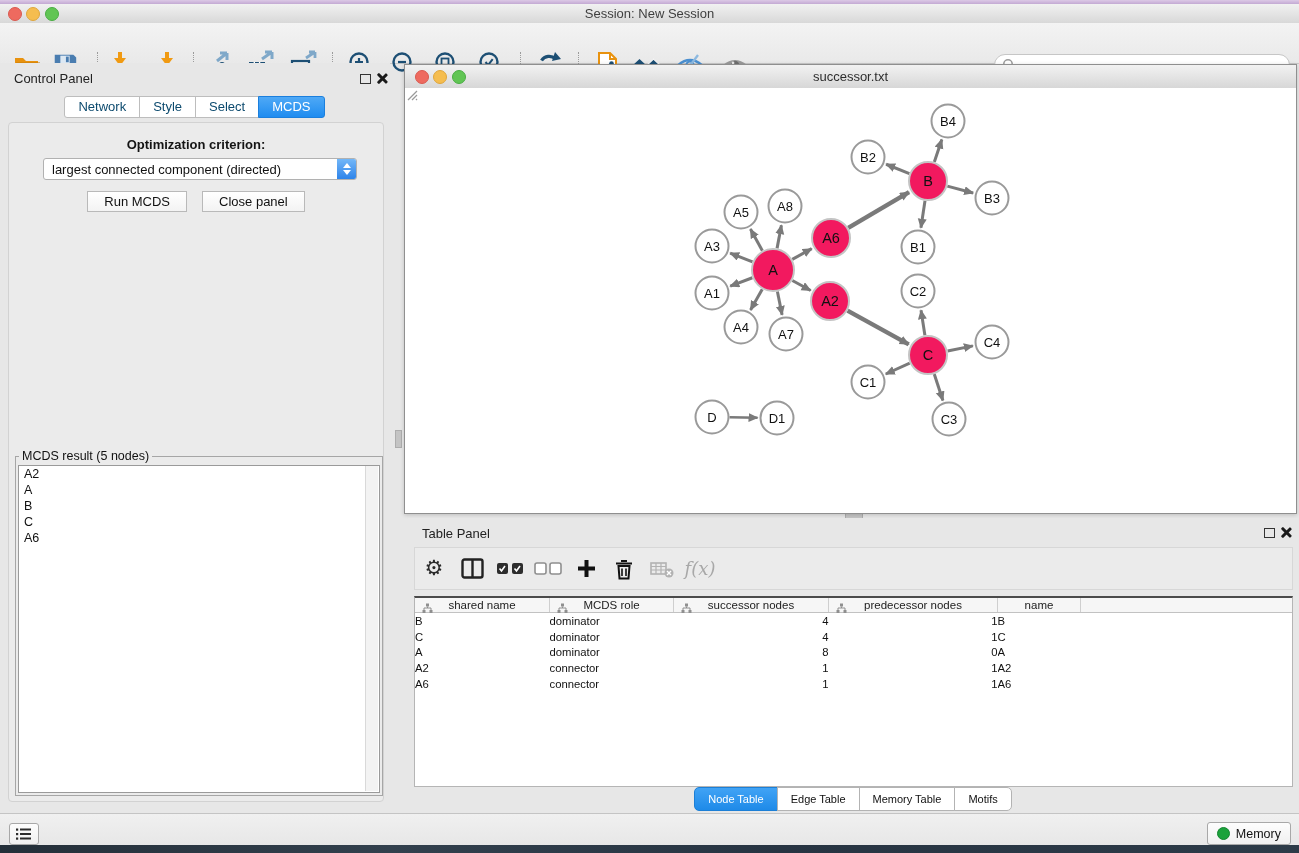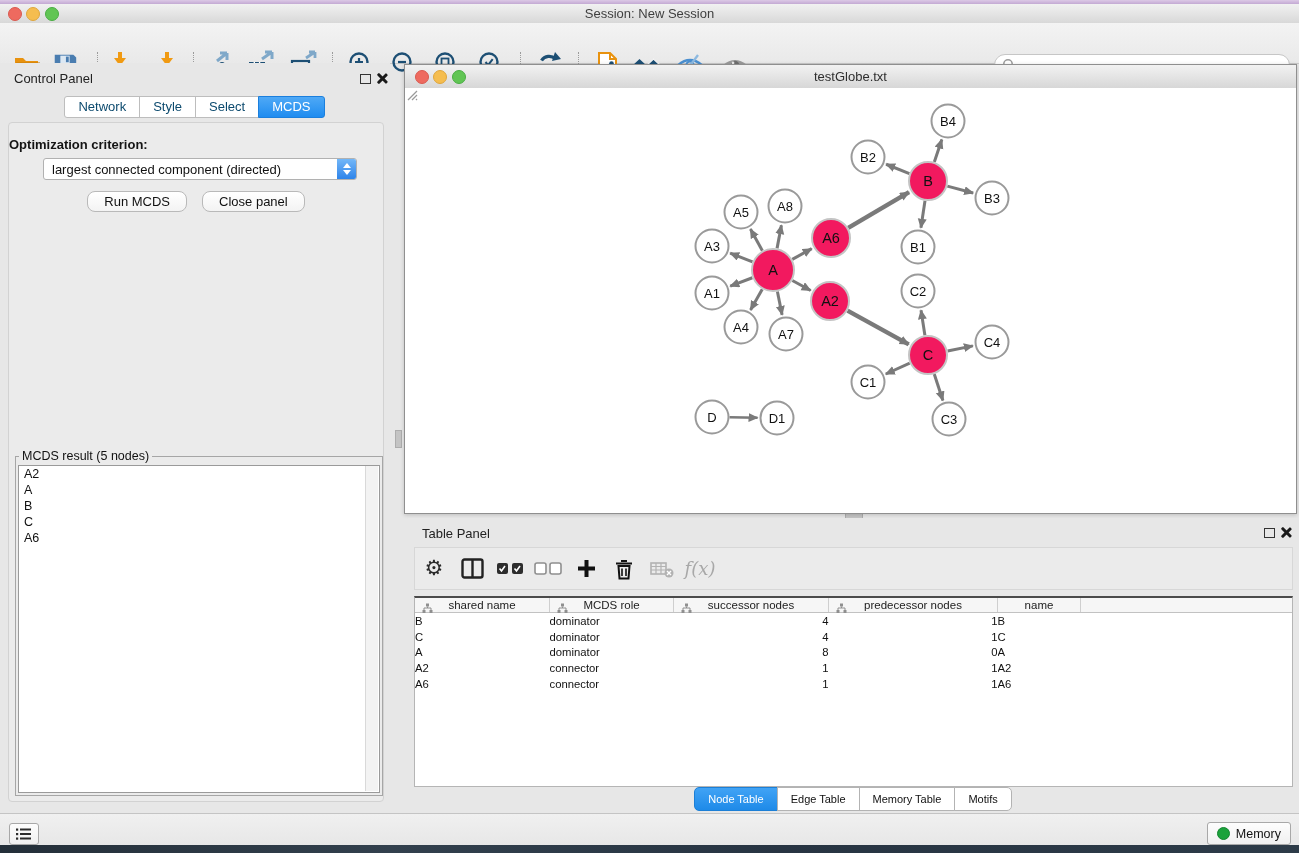--- a/index.html
+++ b/index.html
@@ -33,31 +33,31 @@
   .close-ic::before{transform:rotate(45deg);}
   .close-ic::after{transform:rotate(-45deg);}
   .cp-tabs{position:absolute;left:0;top:33px;width:390px;display:flex;justify-content:center;}
   .cp-tab{height:20px;line-height:20px;padding:0 13px;font-size:13px;background:#fff;
     border:1px solid #bdbdbd;margin-left:-1px;color:#0c4a6e;}
   .cp-tab:first-child{border-radius:3px 0 0 3px;}
   .cp-tab:last-child{border-radius:0 3px 3px 0;}
   .cp-tab.sel{background:linear-gradient(#4fa9f6,#1f8cf0);border-color:#1b7fdd;color:#fff;}
   .cp-inner{position:absolute;left:8px;top:59px;width:374px;height:678px;background:#ebebeb;
     border:1px solid #d2d2d2;border-radius:4px;}
-  .opt-label{position:absolute;left:0;top:14px;width:100%;text-align:left;font-size:13px;font-weight:600;color:#141414;}
+  .opt-label{position:absolute;left:0;top:14px;width:100%;text-align:center;font-size:13px;font-weight:600;color:#141414;}
   .dropdown{position:absolute;left:34px;top:35px;width:314px;height:22px;background:#fff;
     border:1px solid #b1b1b1;border-radius:3px;box-sizing:border-box;display:flex;align-items:center;}
   .dropdown-text{flex:1;font-size:13px;padding-left:8px;color:#111;white-space:nowrap;overflow:hidden;}
   .stepper{width:19px;height:100%;border-radius:0 2px 2px 0;background:linear-gradient(#73b7f8,#2e84ea);
     display:flex;flex-direction:column;align-items:center;justify-content:center;gap:2px;}
   .tri-up{width:0;height:0;border-left:4px solid transparent;border-right:4px solid transparent;border-bottom:5px solid #fff;}
   .tri-down{width:0;height:0;border-left:4px solid transparent;border-right:4px solid transparent;border-top:5px solid #fff;}
   .btn-row{position:absolute;left:0;top:68px;width:100%;display:flex;justify-content:center;gap:15px;}
   .cbtn{height:21px;line-height:19px;padding:0 16px;font-size:13px;background:linear-gradient(#ffffff,#f3f3f3);
-    border:1px solid #b9b9b9;border-radius:8px;color:#111;}
+    border:1px solid #b9b9b9;border-radius:0;color:#111;}
   .mcds-fieldset{position:absolute;left:6px;top:326px;width:366px;height:345px;
     border:1px solid #a6a6a6;padding:0;margin:0;}
   .mcds-fieldset legend{font-size:12.5px;color:#111;margin-left:3px;padding:0 3px;}
   .mcds-listbox{position:absolute;left:2px;right:2px;top:2px;bottom:2px;background:#fff;
     border:1px solid #9a9a9a;overflow:hidden;}
   .mcds-scroll{position:absolute;top:0;right:0;bottom:0;width:12px;background:#f3f3f3;border-left:1px solid #d9d9d9;}
   .mcds-item{font-size:12.5px;line-height:16px;padding-left:5px;color:#111;}
   
   .net-frame{position:absolute;left:404px;top:64px;width:893px;height:450px;background:#fff;
     border:1px solid #8f8f8f;box-sizing:border-box;box-shadow:0 1px 4px rgba(0,0,0,0.18);}
@@ -288,21 +288,21 @@
 </div>
 
 <div class="splitter-h" style="left:395px;top:430px;width:5px;height:16px"></div>
 <div class="splitter-h" style="left:845px;top:513px;width:16px;height:5px"></div>
 
 <div class="net-frame">
   <div class="net-titlebar">
     <span class="traffic t-red" style="left:10px;top:5px"></span>
     <span class="traffic t-yellow" style="left:28px;top:5px"></span>
     <span class="traffic t-green" style="left:47px;top:5px"></span>
-    <div class="net-title">testGlobe.txt</div>
+    <div class="net-title">successor.txt</div>
   </div>
   <div class="net-canvas">
     <svg width="891" height="425" viewBox="404 88 891 425">
       <defs>
         <marker id="arrow" markerUnits="userSpaceOnUse" markerWidth="14" markerHeight="12" refX="9" refY="4.5" orient="auto">
           <path d="M0,0 L10,4.5 L0,9 z" fill="#7a7a7a"></path>
         </marker>
       </defs>
     <line x1="761.3722984559506" y1="250.73729095141053" x2="749.420008186771" y2="229.0737648385225" stroke="#7a7a7a" stroke-width="3" marker-end="url(#arrow)"></line>
         <line x1="776.0543477711041" y1="248.37681188744492" x2="780.4063735665214" y2="225.16600764521928" stroke="#7a7a7a" stroke-width="3" marker-end="url(#arrow)"></line>

